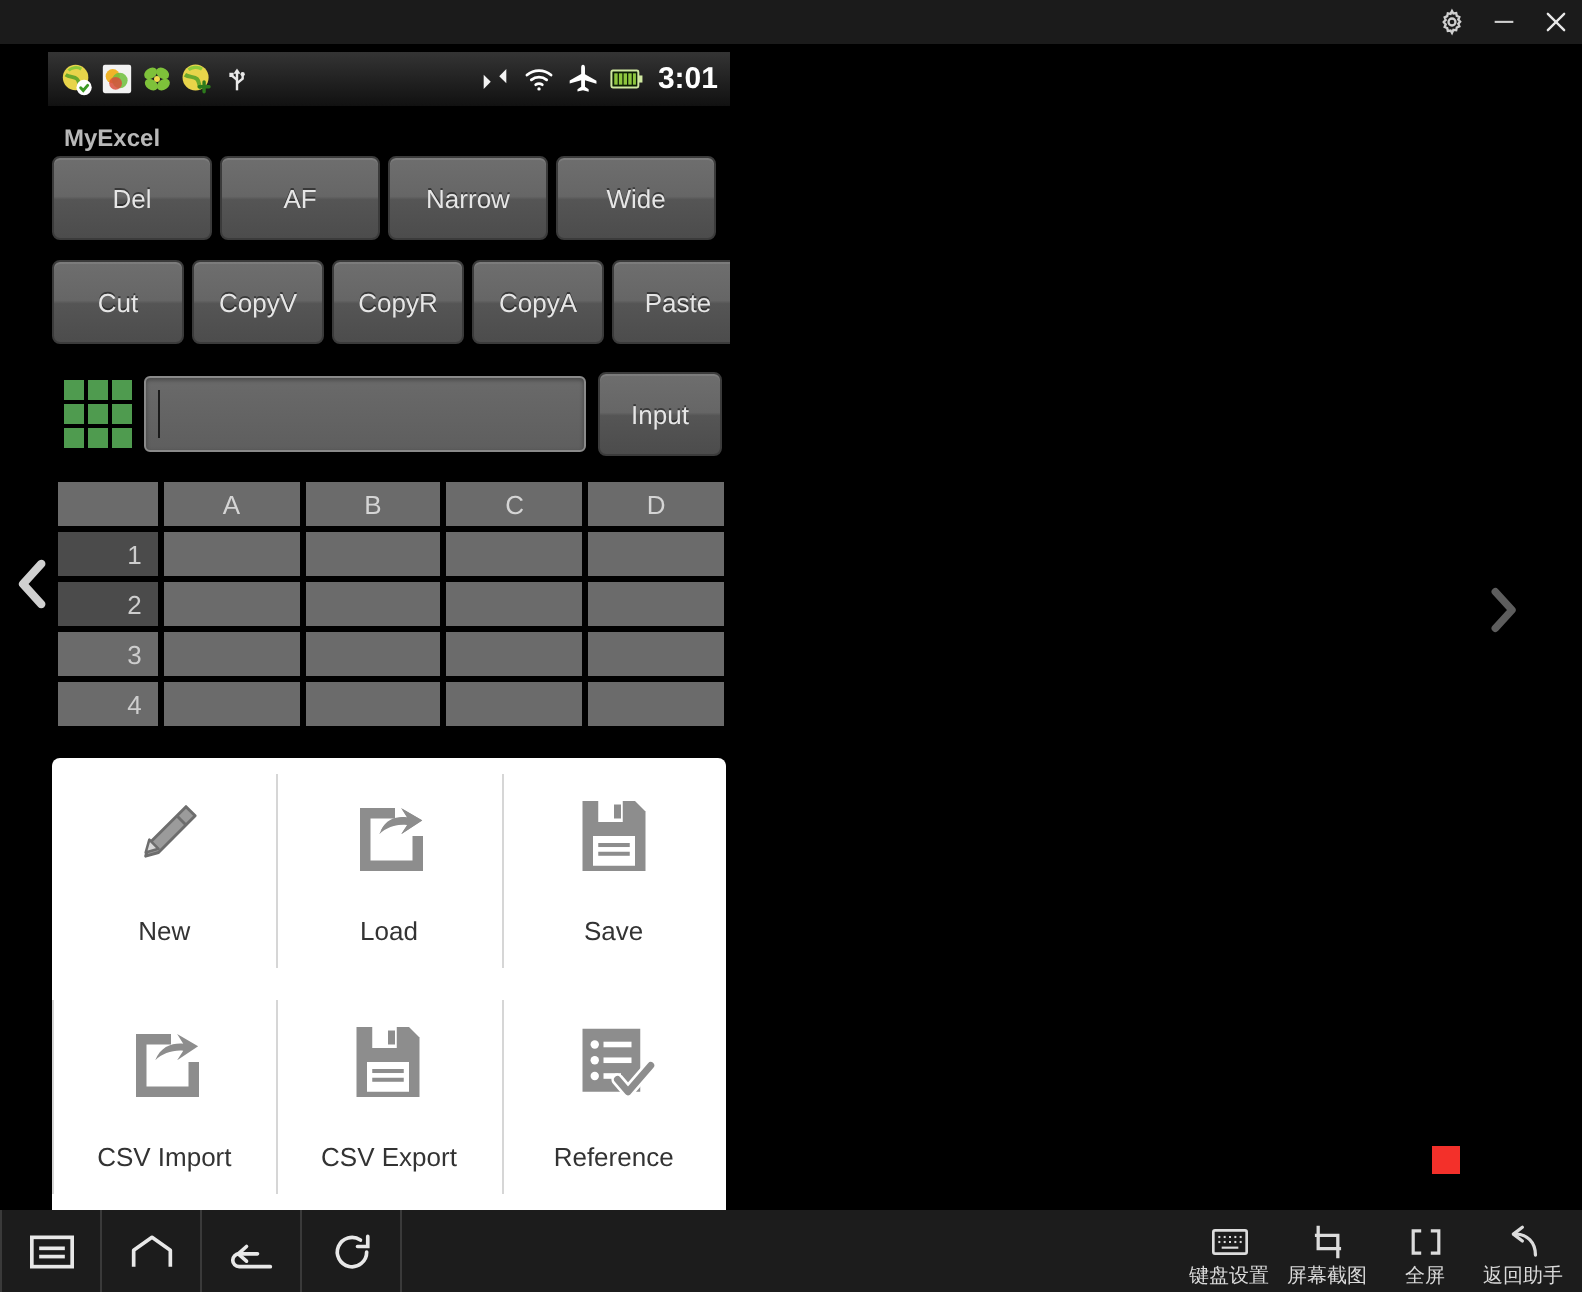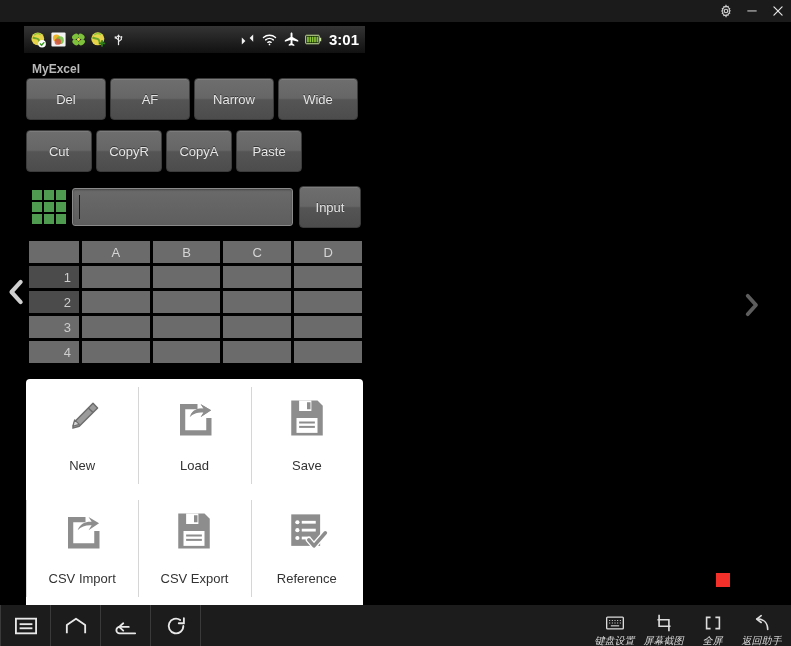--- a/index.html
+++ b/index.html
@@ -304,22 +304,21 @@
 
   
   #system-nav-bar {
     position: absolute;
     left: 0;
     top: 605px;
     width: 791px;
     height: 41px;
     background: #1c1c1c;
     display: flex;
-    align-items: flex-end;
-    font-style: italic;
+    align-items: center;
   }
   .nav-btn {
     width: 50px;
     height: 41px;
     display: flex;
     align-items: center;
     justify-content: center;
     border-right: 1px solid #3a3a3a;
     color: #e8e8e8;
     box-sizing: border-box;
@@ -462,20 +461,21 @@
 
     <div class="btn-row" id="btn-row-1">
       <div class="tool-btn w80">Del</div>
       <div class="tool-btn w80">AF</div>
       <div class="tool-btn w80">Narrow</div>
       <div class="tool-btn w80">Wide</div>
     </div>
 
     <div class="btn-row" id="btn-row-2">
       <div class="tool-btn w66">Cut</div>
+      <div class="tool-btn w66">CopyV</div>
       <div class="tool-btn w66">CopyR</div>
       <div class="tool-btn w66">CopyA</div>
       <div class="tool-btn w66">Paste</div>
     </div>
 
     <div id="input-row">
       <div id="grid-toggle-icon">
         <i></i>
           <i></i>
           <i></i>

